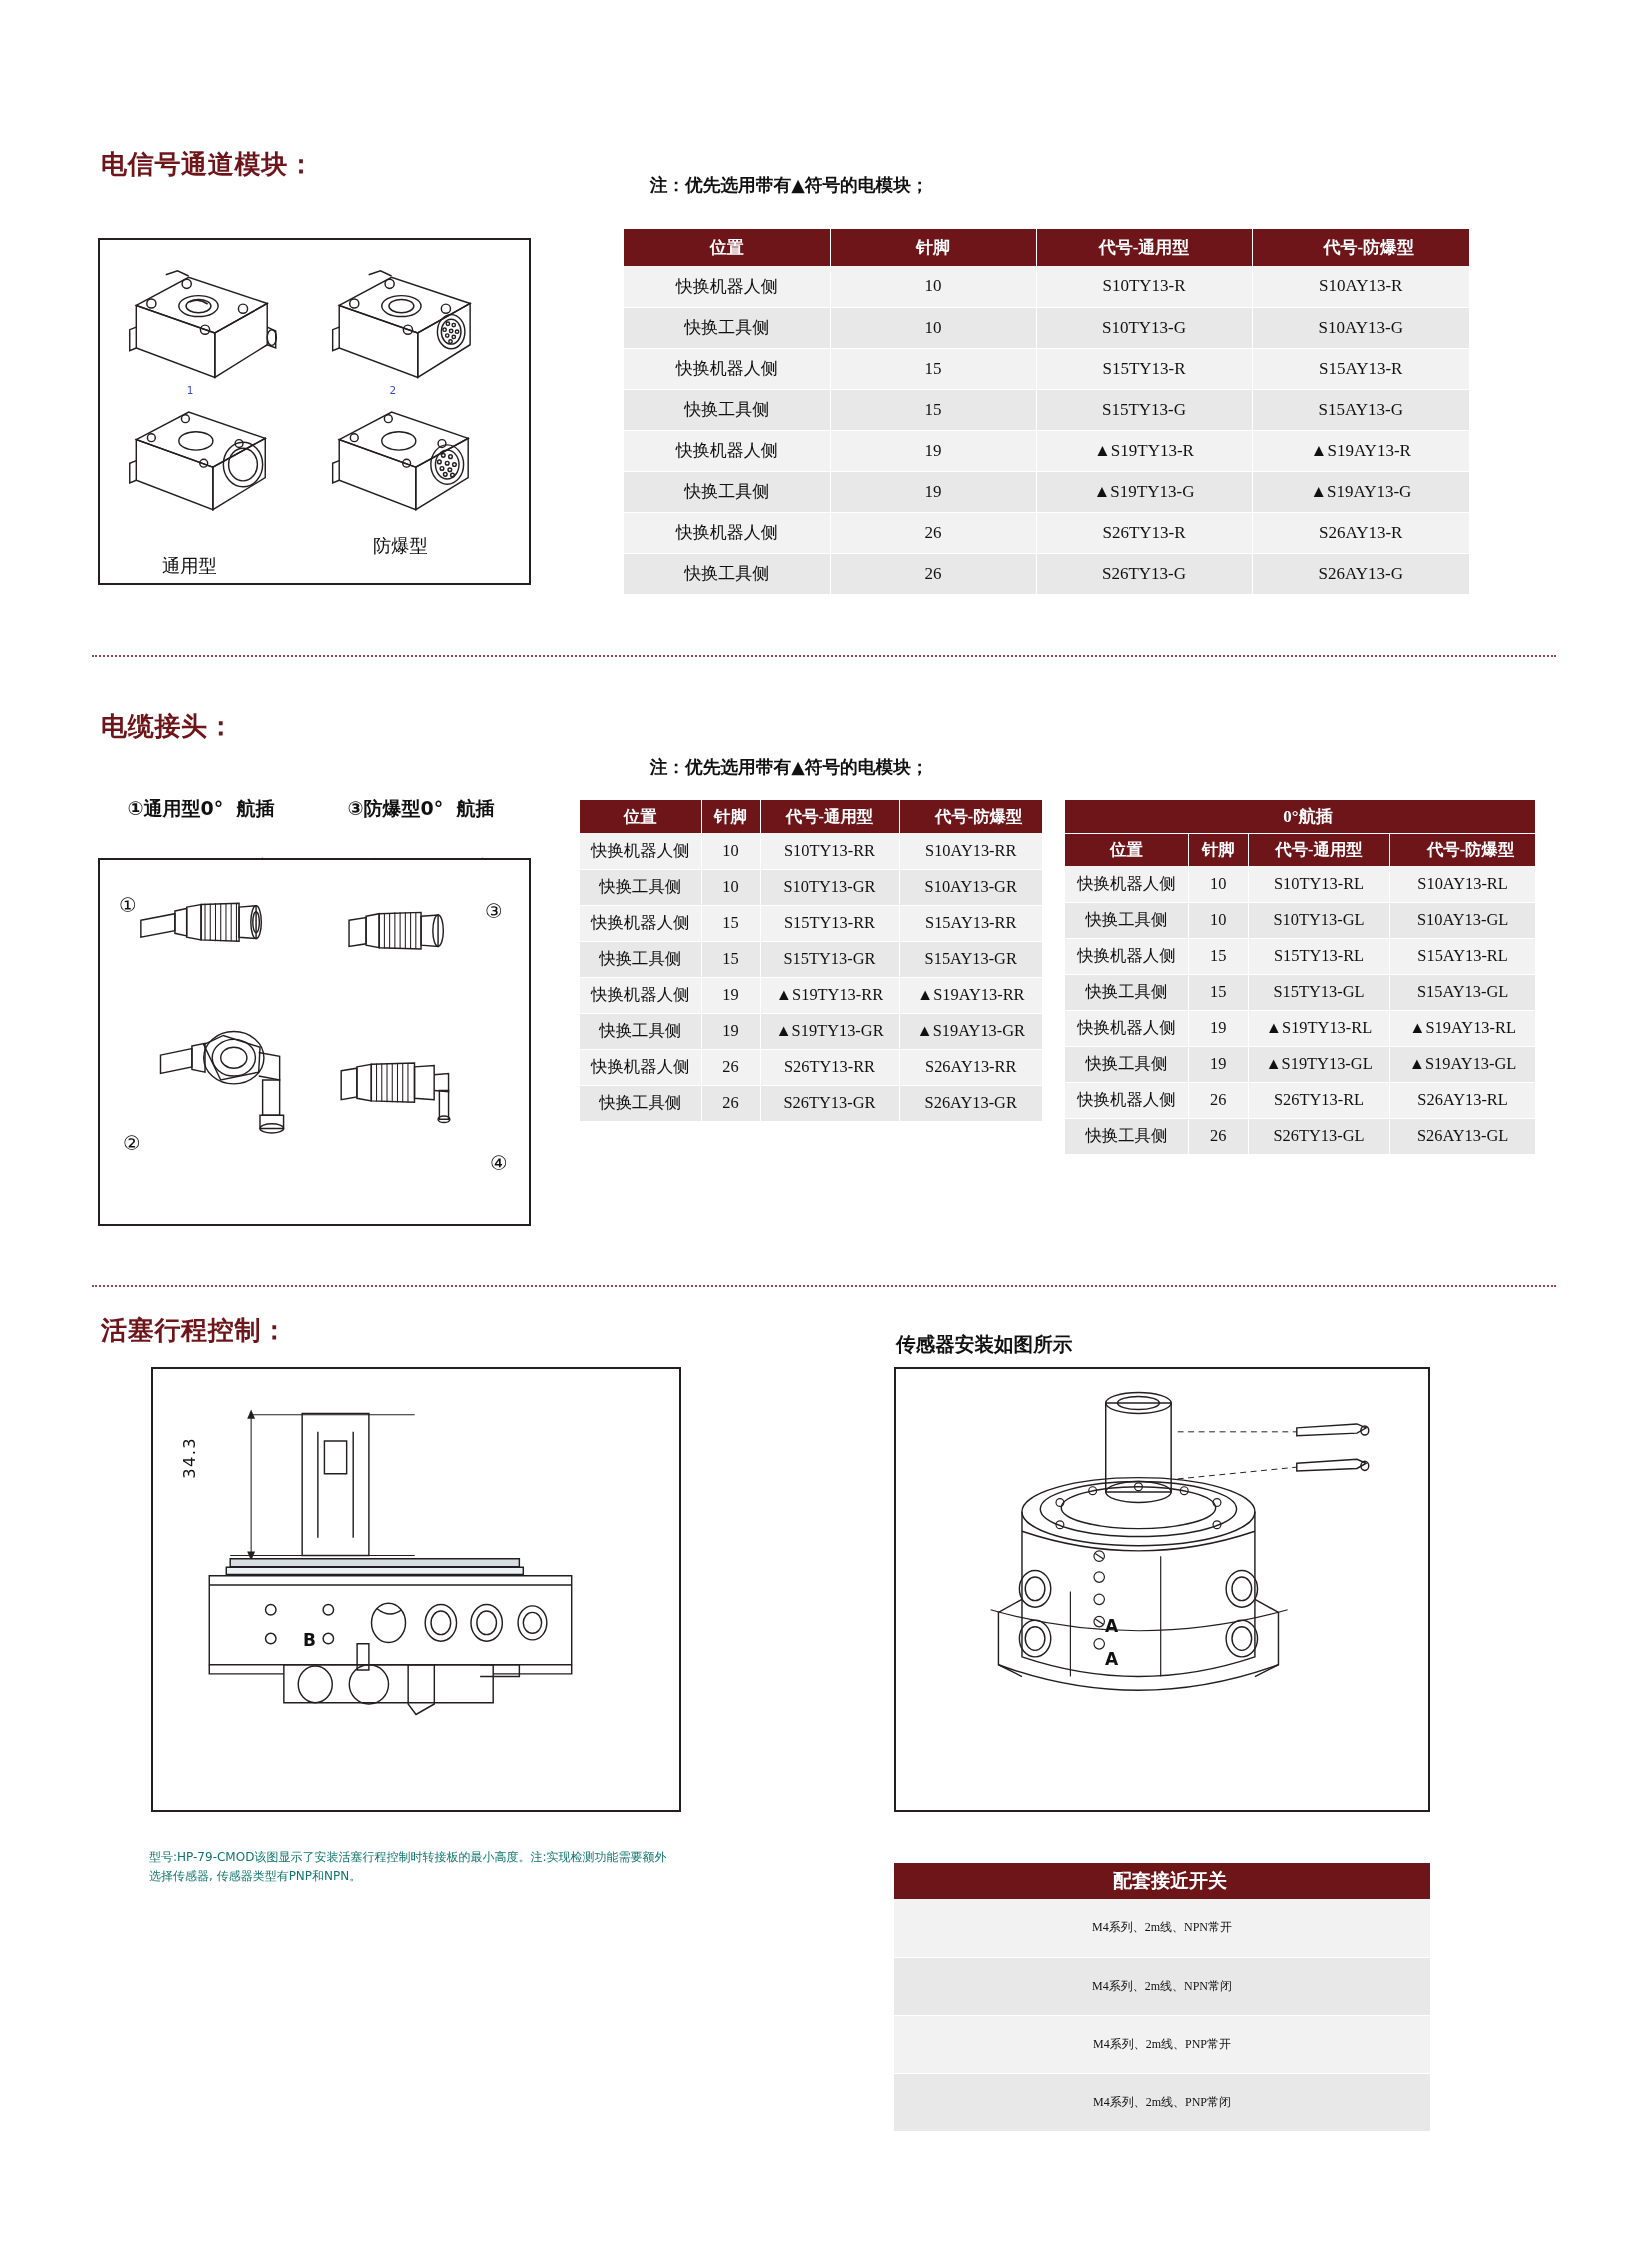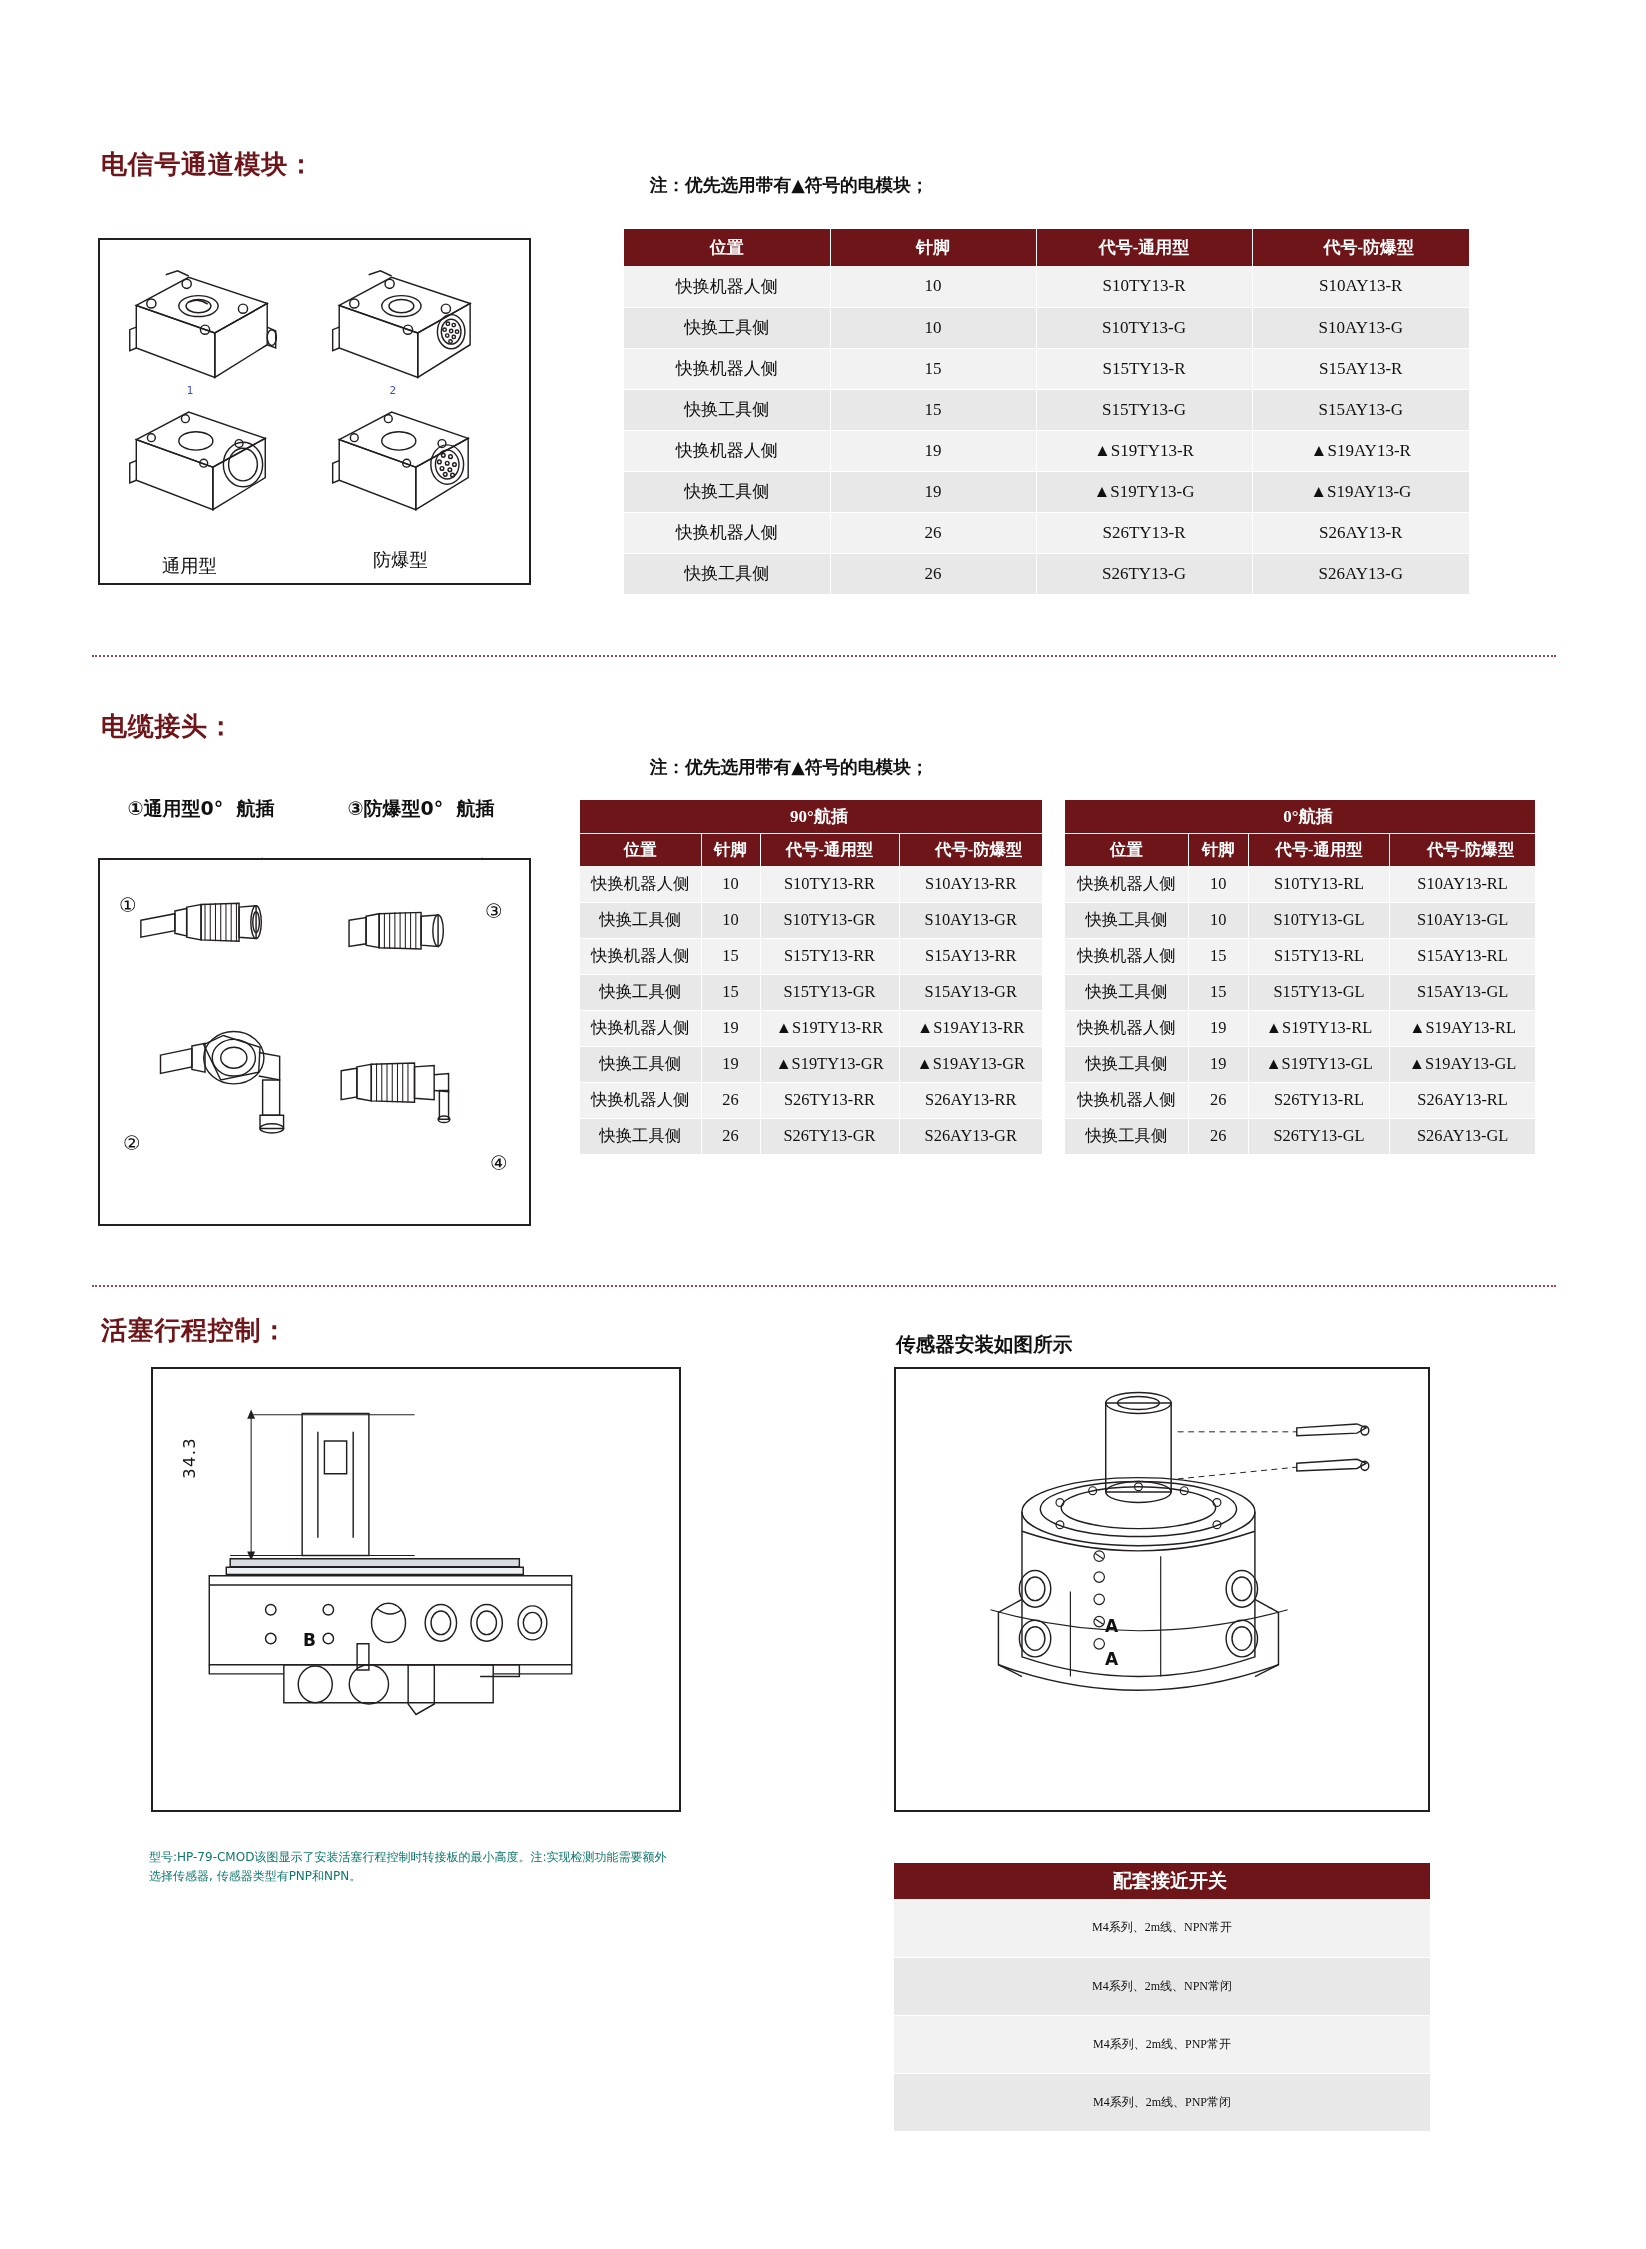--- a/index.html
+++ b/index.html
@@ -198,21 +198,21 @@
           <circle cx="188" cy="104" r="2.8"></circle>
           <path d="M15 112 L5 116 L5 86 L15 82"></path>
         </g>
         <text x="132" y="236" font-size="16" fill="#3b4cca" stroke="none">1</text>
         <text x="442" y="236" font-size="16" fill="#3b4cca" stroke="none">2</text>
       </g>
     </svg>
   </div>
 
   <div class="cap" style="left:162px; top:553px;">通用型</div>
-  <div class="cap" style="left:373px; top:547px;">防爆型</div>
+  <div class="cap" style="left:373px; top:533px;">防爆型</div>
 
   <table class="tbl" id="t1">
     <colgroup>
         <col style="width:206px">
         <col style="width:206px">
         <col style="width:216px">
         <col style="width:217px">
       </colgroup>
     <thead>
         <tr>
@@ -373,23 +373,20 @@
   <div class="callout" style="left:490px; top:1152px;">④</div>
 
   <table class="tbl cable-tbl" id="t2">
     <colgroup>
         <col style="width:121px">
         <col style="width:59px">
         <col style="width:139px">
         <col style="width:143px">
       </colgroup>
     <thead>
-      <tr>
-        <th class="group" colspan="4">90°航插</th>
-      </tr>
       <tr>
         <th>位置</th>
         <th>针脚</th>
         <th>代号-通用型</th>
         <th>代号-防爆型</th>
       </tr>
     </thead>
     <tbody>
         <tr>
           <td>快换机器人侧</td>

